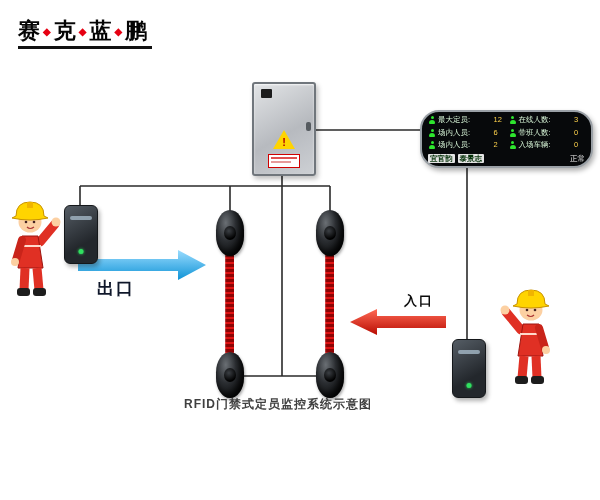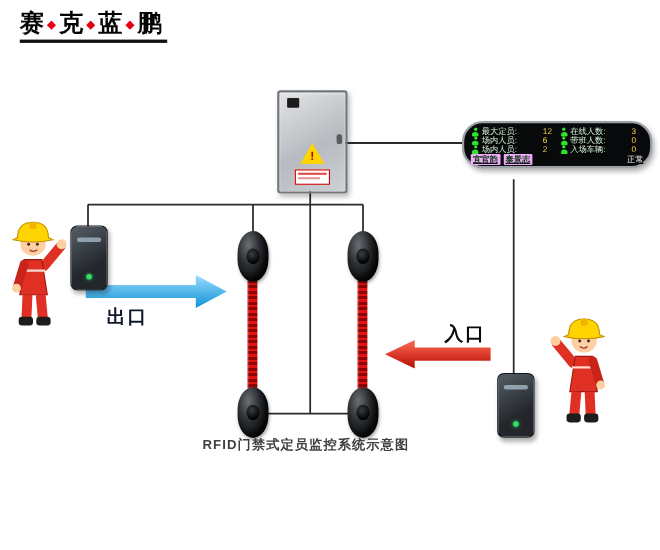--- a/index.html
+++ b/index.html
@@ -4,55 +4,55 @@
 <style>
   html,body{margin:0;padding:0;background:#fff;}
   .canvas{position:relative;width:600px;height:500px;background:#ffffff;overflow:hidden;
           font-family:"Liberation Sans",sans-serif;}
   svg.overlay{position:absolute;left:0;top:0;width:600px;height:500px;}
 
   
   .logo{position:absolute;left:18px;top:6px;z-index:5;}
   .brand{font-size:30px;font-weight:bold;color:#050505;letter-spacing:1px;line-height:1;}
   .brand sup{font-size:12px;vertical-align:super;}
-  .brand-sub{display:inline-block;margin-top:3px;padding:0 3px 3px 0;border-bottom:3px solid #111;
+  .brand-sub{display:inline-block;margin-top:13px;padding:0 3px 3px 0;border-bottom:3px solid #111;
              font-size:22px;font-weight:bold;color:#050505;letter-spacing:2px;line-height:1.1;}
   .brand-sub .diamond{color:#e60012;font-size:10px;vertical-align:3px;margin:0 1px;}
 
   
   .control-box{position:absolute;left:252px;top:82px;width:60px;height:90px;z-index:3;
                background:linear-gradient(150deg,#e2e4e6,#b7babf 55%,#cdd0d4);
                border:2px solid #70767c;border-radius:3px;
                box-shadow:2px 3px 5px rgba(0,0,0,.25), inset 0 1px 2px rgba(255,255,255,.8);}
   .box-vent{position:absolute;left:7px;top:5px;width:11px;height:9px;background:#1c1c1c;border-radius:1px;}
   .box-lock{position:absolute;right:3px;top:38px;width:5px;height:9px;background:#565b60;border-radius:2px;}
   .warn-triangle{position:absolute;left:50%;top:46px;transform:translateX(-50%);width:22px;height:19px;
                  background:#ffd400;clip-path:polygon(50% 0,100% 100%,0 100%);
                  display:flex;align-items:flex-end;justify-content:center;
                  font-size:11px;font-weight:bold;color:#b20000;line-height:1.2;}
   .box-label{position:absolute;left:50%;bottom:6px;transform:translateX(-50%);width:30px;height:12px;
              background:#fff;border:1px solid #d00000;}
   .box-label::before{content:'';position:absolute;left:2px;top:2px;right:2px;height:2px;background:#e05050;}
   .box-label::after{content:'';position:absolute;left:2px;top:6px;right:8px;height:2px;background:#e79a9a;}
 
   
-  .display{position:absolute;left:420px;top:110px;width:173px;height:43px;z-index:3;
+  .display{position:absolute;left:420px;top:110px;width:173px;height:58px;z-index:3;
            background:#07090b;border:2px solid #9aa0a6;border-radius:19px;box-sizing:border-box;
            padding:4px 6px 3px;display:flex;flex-direction:column;justify-content:space-between;
-           box-shadow:2px 3px 5px rgba(0,0,0,.3);text-decoration:underline;}
+           box-shadow:2px 3px 5px rgba(0,0,0,.3);}
   .drow{display:grid;grid-template-columns:10px 1fr 15px 10px 1fr 11px;align-items:center;
         font-size:7.5px;line-height:1;}
   .dlab{color:#d8f6d8;white-space:nowrap;}
   .dval{color:#ffd34d;white-space:nowrap;}
   .picon{position:relative;width:8px;height:8px;display:inline-block;}
   .picon::before{content:'';position:absolute;left:2.5px;top:0;width:3px;height:3px;border-radius:50%;background:#2ee52e;}
   .picon::after{content:'';position:absolute;left:1px;bottom:0;width:6px;height:4px;
                 border-radius:3px 3px 1px 1px;background:#2ee52e;}
   .dfoot{display:flex;align-items:center;gap:3px;font-size:7.5px;line-height:1;}
-  .chip{background:#f0abfc;color:#06320a;padding:1px 2px;border-radius:1px;font-weight:bold;white-space:nowrap;}
+  .chip{background:#e5e5e5;color:#06320a;padding:1px 2px;border-radius:1px;font-weight:bold;white-space:nowrap;}
   .dstatus{margin-left:auto;color:#f2f2f2;}
 
   
   .sensor{position:absolute;width:28px;height:46px;z-index:3;border-radius:50%/44%;
           background:radial-gradient(ellipse at 35% 28%,#6a6f74 0%,#2c2f33 38%,#0b0c0d 75%);
           box-shadow:inset -3px -4px 6px rgba(0,0,0,.75),1px 2px 3px rgba(0,0,0,.35);}
   .sensor::after{content:'';position:absolute;left:50%;top:50%;transform:translate(-50%,-50%);
                  width:12px;height:14px;border-radius:50%;
                  background:radial-gradient(circle at 40% 35%,#3b3f44,#000 70%);}
   .coil{position:absolute;width:9px;z-index:2;border-radius:4px;
@@ -75,21 +75,21 @@
   #reader-right{left:452px;top:339px;}
 
   
   .worker{position:absolute;width:64px;height:106px;z-index:4;}
   #worker-left{left:0px;top:194px;}
   #worker-right{left:497px;top:282px;transform:scaleX(-1);}
 
   
   .exit-label{position:absolute;left:97px;top:277px;font-size:17px;font-weight:bold;color:#0f172a;
               letter-spacing:2px;z-index:5;}
-  .entrance-label{position:absolute;left:404px;top:292px;font-size:17px;font-weight:bold;color:#0a0a0a;
+  .entrance-label{position:absolute;left:404px;top:292px;font-size:13px;font-weight:bold;color:#0a0a0a;
                   letter-spacing:2px;z-index:5;}
   .note{position:absolute;left:30px;top:329px;font-size:12px;font-weight:bold;color:#ff0000;z-index:5;}
   .caption{position:absolute;left:184px;top:396px;font-size:12px;font-weight:bold;color:#404040;
            letter-spacing:1px;z-index:5;}
   .watermark{position:absolute;left:462px;top:452px;font-size:28px;font-weight:bold;color:#e60012;
              letter-spacing:3px;z-index:5;}
 </style>
 </head>
 <body>
 

